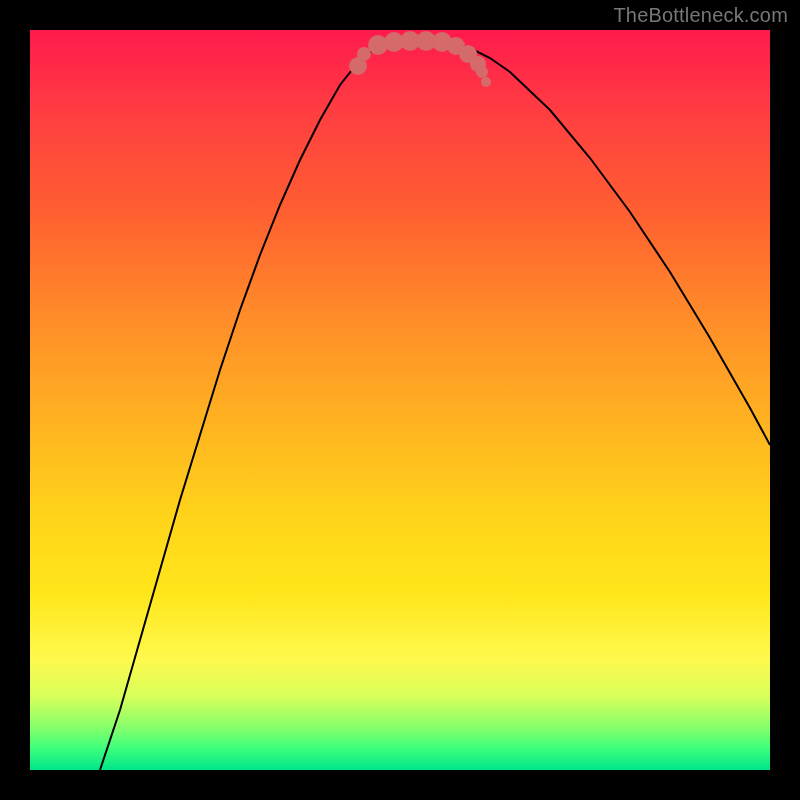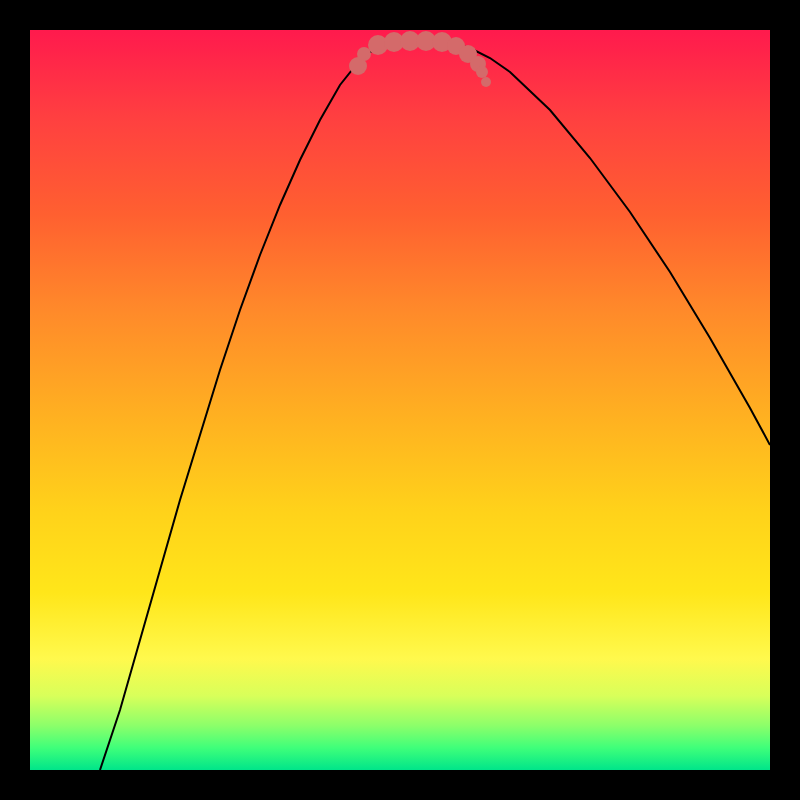--- a/index.html
+++ b/index.html
@@ -70,13 +70,14 @@
           <circle cx="396" cy="11" r="10" fill="#d46a6a"></circle>
           <circle cx="412" cy="12" r="10" fill="#d46a6a"></circle>
           <circle cx="426" cy="16" r="9" fill="#d46a6a"></circle>
           <circle cx="438" cy="24" r="9" fill="#d46a6a"></circle>
           <circle cx="448" cy="34" r="8" fill="#d46a6a"></circle>
           <circle cx="452" cy="42" r="6" fill="#d46a6a"></circle>
           <circle cx="456" cy="52" r="5" fill="#d46a6a"></circle>
         </g>
     </svg>
   </div>
+  <div class="attribution">TheBottleneck.com</div>
 </div>
 
 </body></html>

